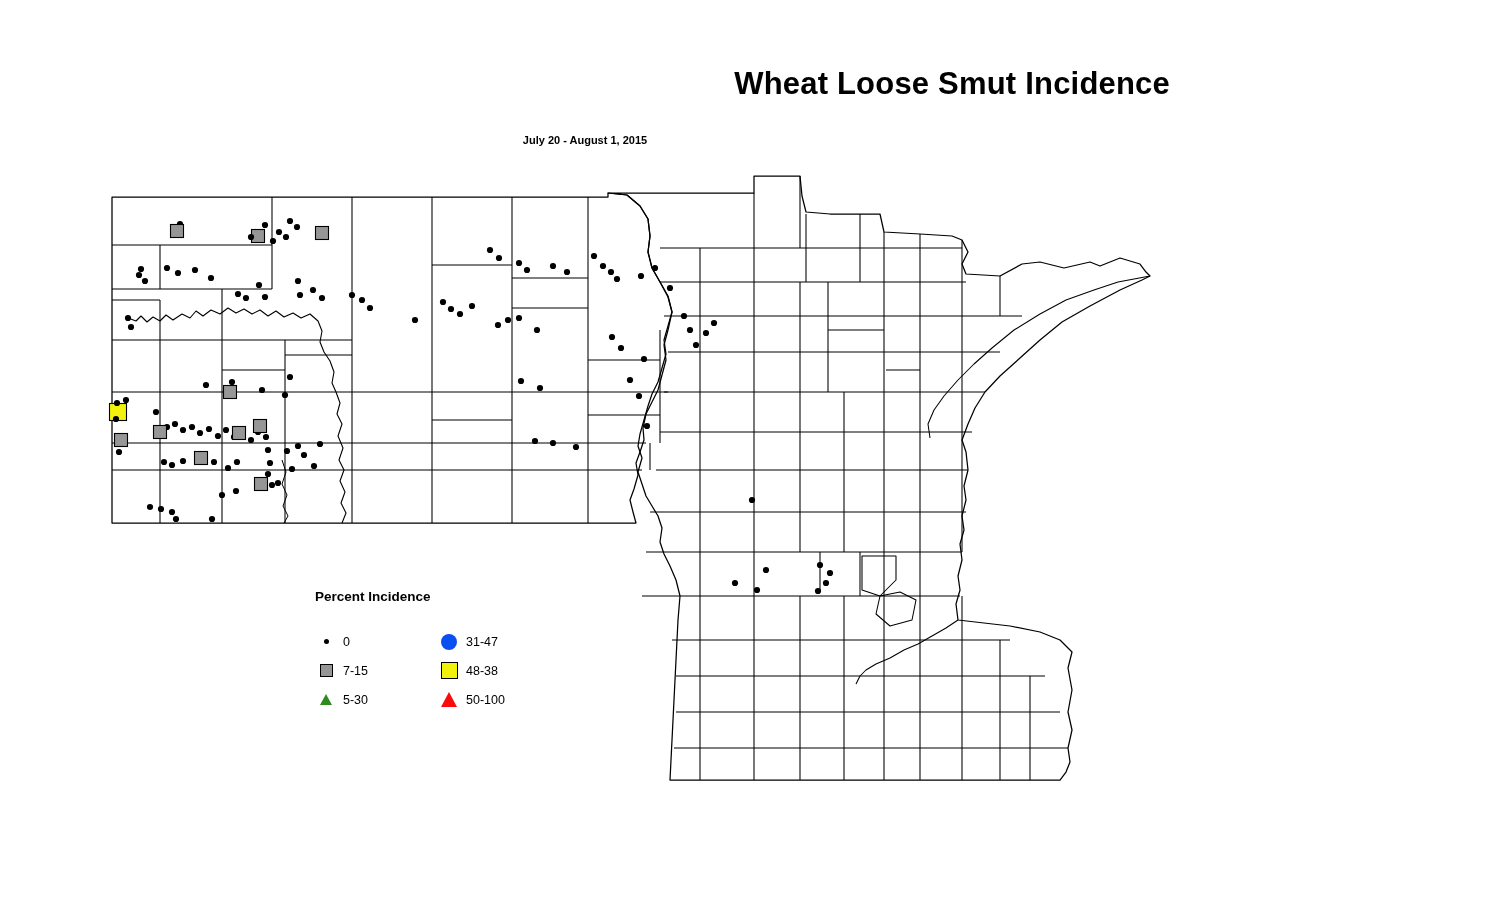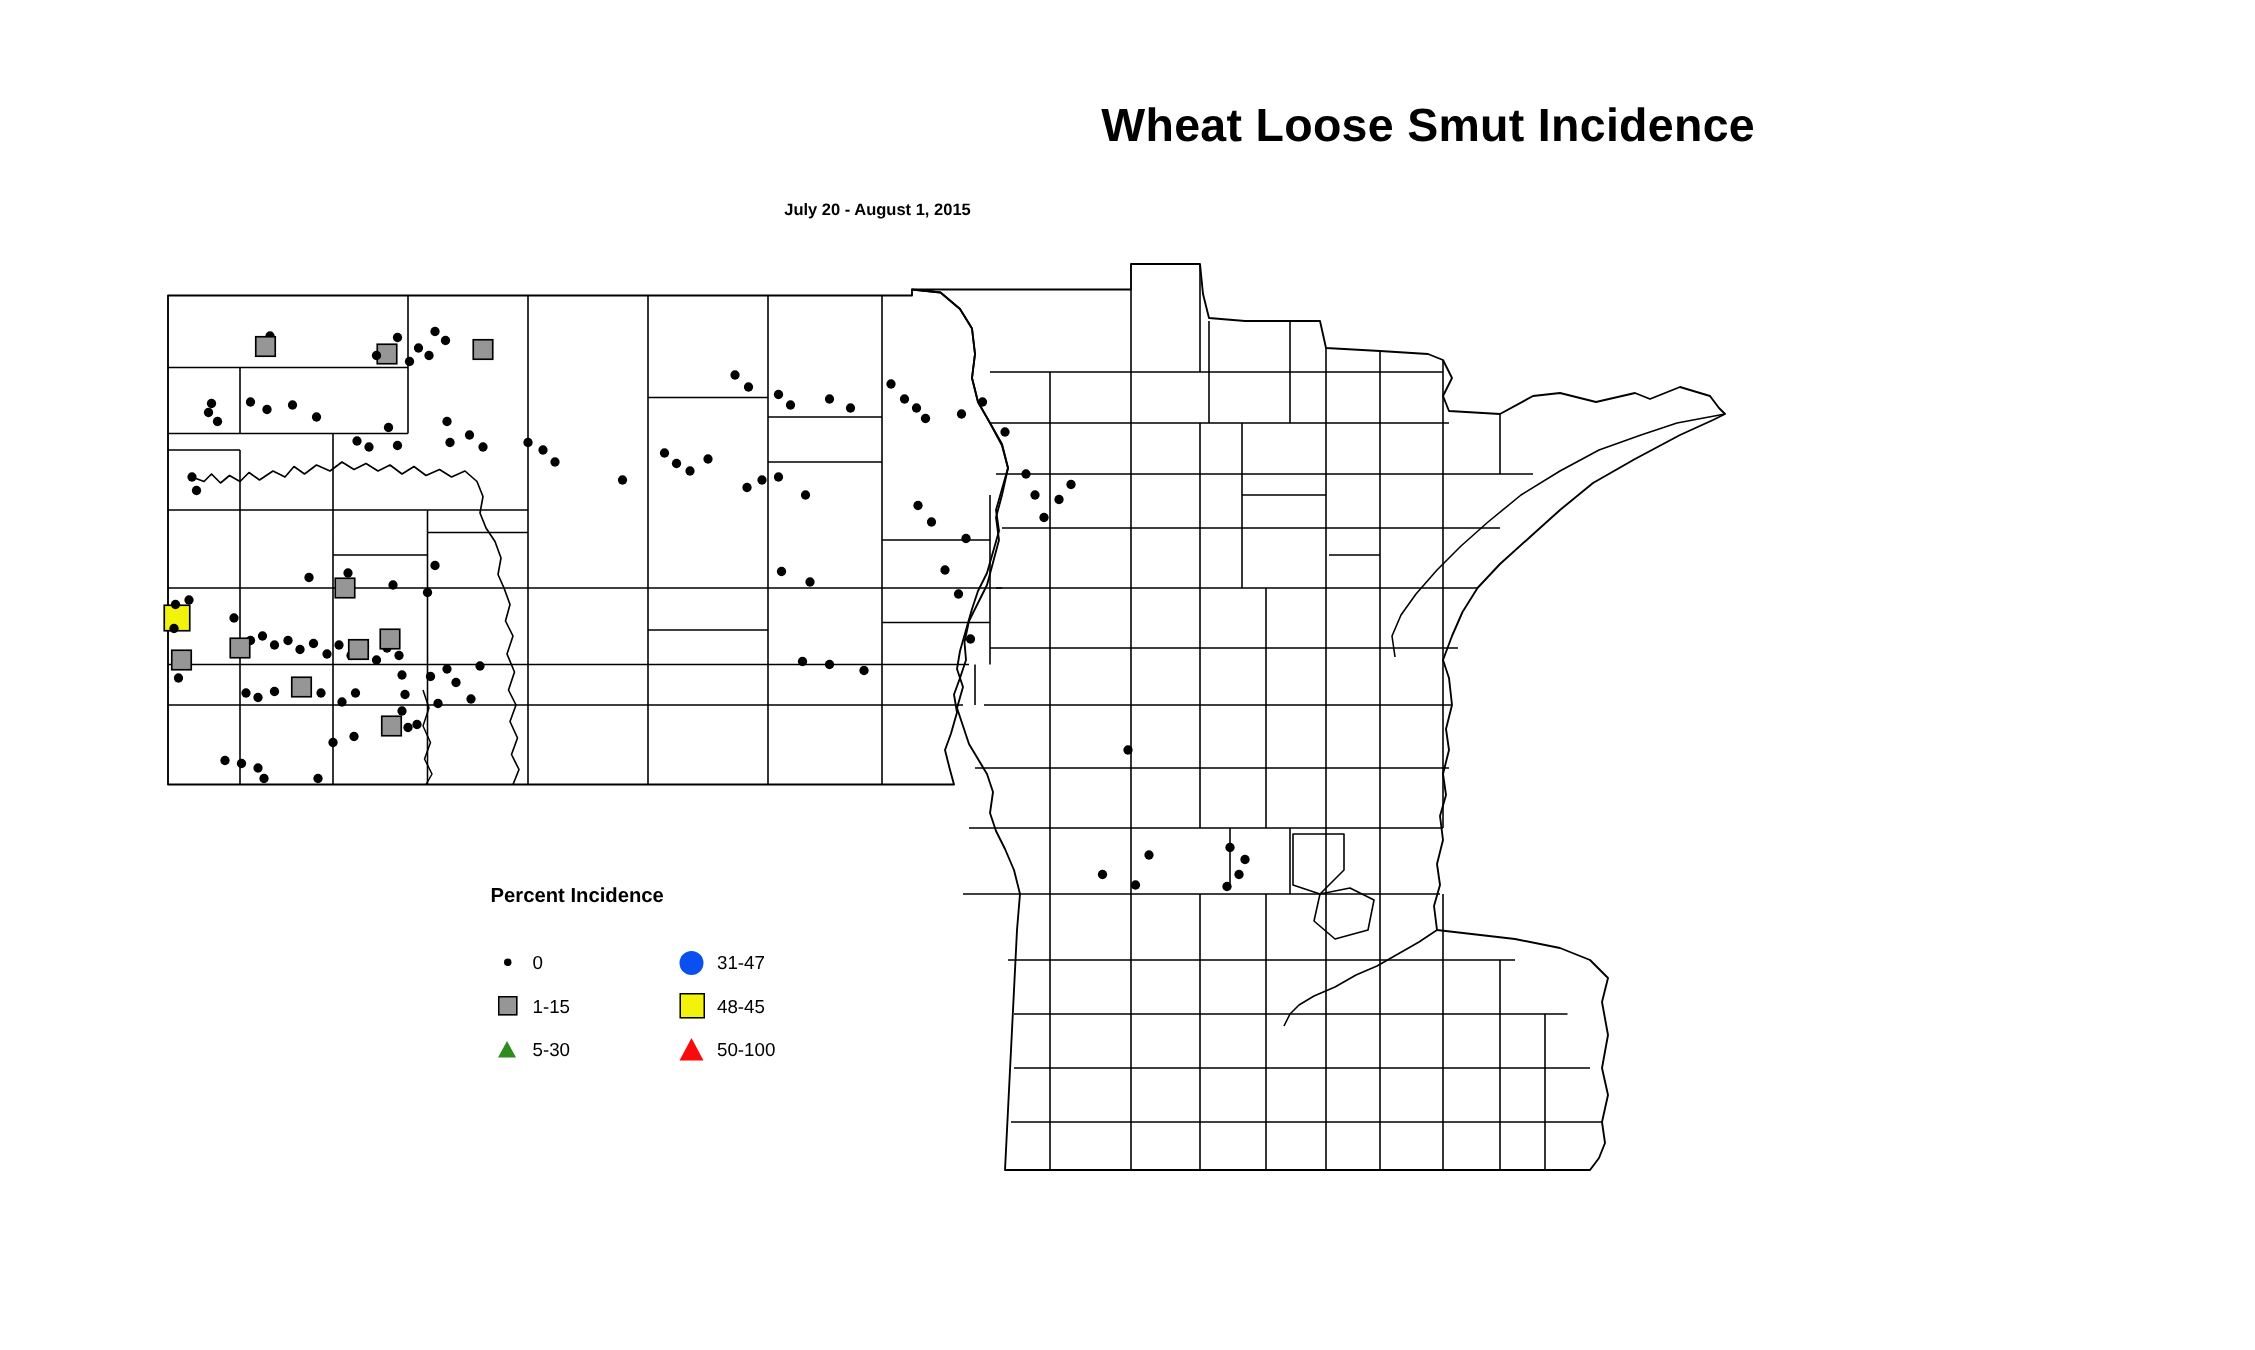--- a/index.html
+++ b/index.html
@@ -8,21 +8,21 @@
 
   #title{position:absolute;left:0;top:66px;width:1170px;text-align:right;
          font-size:31px;font-weight:bold;letter-spacing:.2px;}
   #subtitle{position:absolute;left:0;top:134px;width:1170px;text-align:center;
             font-size:11px;font-weight:bold;}
 
   #mapwrap{position:absolute;left:0;top:0;width:1503px;height:900px;}
   #mapsvg{position:absolute;left:0;top:0;}
 
   
-  #legend{position:absolute;left:325px;top:589px;width:260px;height:135px;}
+  #legend{position:absolute;left:313px;top:589px;width:260px;height:135px;}
   #legend-title{font-size:13.5px;font-weight:bold;margin:0 0 22px 2px;}
   .leg-col{position:absolute;top:38px;}
   .leg-col.left{left:0px;}
   .leg-col.right{left:123px;}
   .leg-row{height:29px;display:flex;align-items:center;}
   .leg-sym{width:26px;display:flex;align-items:center;justify-content:center;}
   .leg-lab{font-size:12.5px;margin-left:4px;white-space:nowrap;}
 
   .sym-dot{width:5px;height:5px;border-radius:50%;background:#000;}
   .sym-sq{width:11px;height:11px;border:1.2px solid #000;}
@@ -322,42 +322,42 @@
     <div class="leg-row">
       <span class="leg-sym">
           <span class="sym-dot"></span>
         </span>
       <span class="leg-lab">0</span>
     </div>
     <div class="leg-row">
       <span class="leg-sym">
           <span class="sym-sq" style="background:#969696"></span>
         </span>
-      <span class="leg-lab">1-15</span>
+      <span class="leg-lab">7-15</span>
     </div>
     <div class="leg-row">
       <span class="leg-sym">
           <span class="sym-tri small" style="border-bottom:11px solid #2E8B1E"></span>
         </span>
       <span class="leg-lab">5-30</span>
     </div>
   </div>
 
   <div class="leg-col right">
     <div class="leg-row">
       <span class="leg-sym">
           <span class="sym-circ" style="background:#0A4FEF"></span>
         </span>
       <span class="leg-lab">31-47</span>
     </div>
     <div class="leg-row">
       <span class="leg-sym">
           <span class="sym-sq big" style="background:#F2F20A"></span>
         </span>
-      <span class="leg-lab">48-45</span>
+      <span class="leg-lab">48-38</span>
     </div>
     <div class="leg-row">
       <span class="leg-sym">
           <span class="sym-tri" style="border-bottom:15px solid #FA0A0A"></span>
         </span>
       <span class="leg-lab">50-100</span>
     </div>
   </div>
 </div>
 

